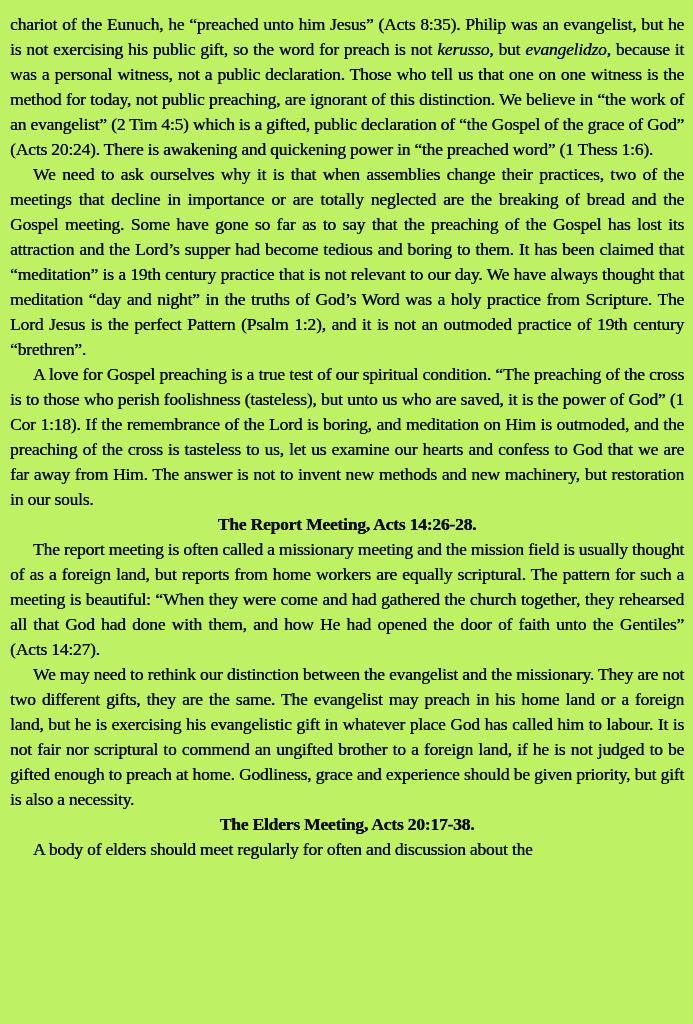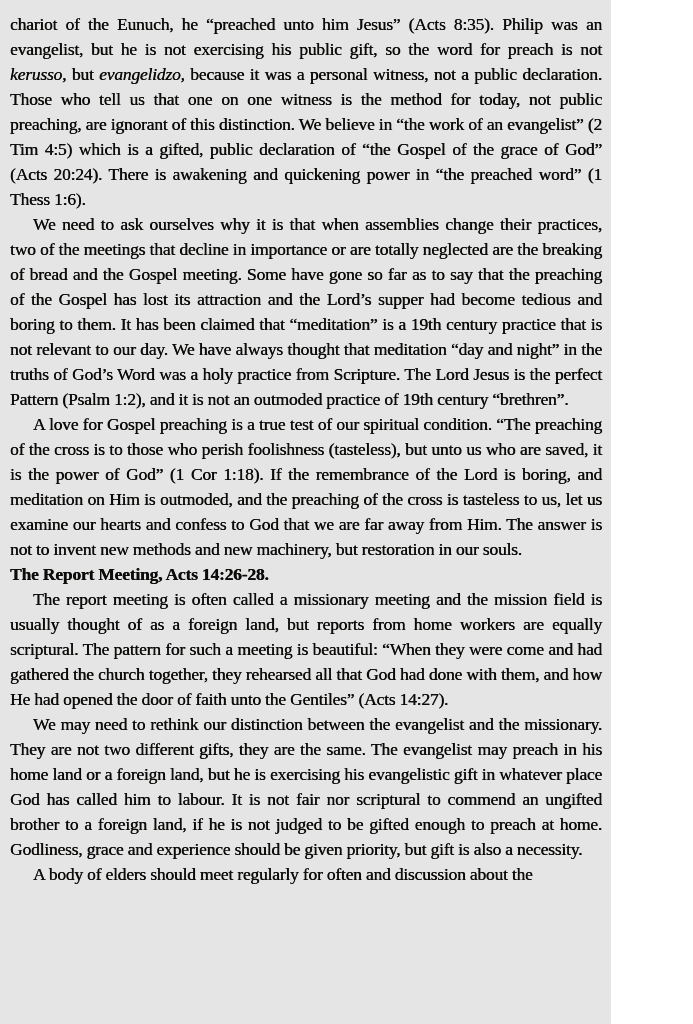--- a/index.html
+++ b/index.html
@@ -2,57 +2,58 @@
 <html><head>
 <meta charset="utf-8">
 <style>
   html, body {
     margin: 0;
     padding: 0;
     background: #ffffff;
   }
   .page {
     position: relative;
-    width: 611px;
+    width: 693px;
     height: 1024px;
-    background: #e5e5e5;
+    background: #bef264;
     box-sizing: border-box;
     padding: 12px 9px 0 10px;
     overflow: hidden;
   }
   .doc-body {
     font-family: "Liberation Serif", "DejaVu Serif", serif;
     font-size: 17.5px;
     line-height: 25px;
     color: #0d0c0a;
     letter-spacing: -0.2px;
     text-shadow: 0.35px 0 0 currentColor; 
   }
   .doc-body p {
     margin: 0;
     text-align: justify;
   }
   .doc-body p.indent {
     text-indent: 23px;
   }
   .doc-body p.heading {
-    text-align: left;
+    text-align: center;
     font-weight: bold;
     text-indent: 0;
   }
   .doc-body i {
     font-style: italic;
   }
 </style>
 </head>
 <body>
 
 <div class="page">
   <div class="doc-body" id="doc-body">
       <p class="para"><span>chariot of the Eunuch, he “preached unto him Jesus” (Acts 8:35). Philip was an evangelist, but he is not exercising his public gift, so the word for preach is not </span><i>kerusso,</i><span> but </span><i>evangelidzo,</i><span> because it was a personal witness, not a public declaration. Those who tell us that one on one witness is the method for today, not public preaching, are ignorant of this distinction. We believe in “the work of an evangelist” (2 Tim 4:5) which is a gifted, public declaration of “the Gospel of the grace of God” (Acts 20:24). There is awakening and quickening power in “the preached word” (1 Thess 1:6).</span></p>
       <p class="para indent"><span>We need to ask ourselves why it is that when assemblies change their practices, two of the meetings that decline in importance or are totally neglected are the breaking of bread and the Gospel meeting. Some have gone so far as to say that the preaching of the Gospel has lost its attraction and the Lord’s supper had become tedious and boring to them. It has been claimed that “meditation” is a 19th century practice that is not relevant to our day. We have always thought that meditation “day and night” in the truths of God’s Word was a holy practice from Scripture. The Lord Jesus is the perfect Pattern (Psalm 1:2), and it is not an outmoded practice of 19th century “brethren”.</span></p>
       <p class="para indent"><span>A love for Gospel preaching is a true test of our spiritual condition. “The preaching of the cross is to those who perish foolishness (tasteless), but unto us who are saved, it is the power of God” (1 Cor 1:18). If the remembrance of the Lord is boring, and meditation on Him is outmoded, and the preaching of the cross is tasteless to us, let us examine our hearts and confess to God that we are far away from Him. The answer is not to invent new methods and new machinery, but restoration in our souls.</span></p>
       <p class="heading">The Report Meeting, Acts 14:26-28.</p>
       <p class="para indent"><span>The report meeting is often called a missionary meeting and the mission field is usually thought of as a foreign land, but reports from home workers are equally scriptural. The pattern for such a meeting is beautiful: “When they were come and had gathered the church together, they rehearsed all that God had done with them, and how He had opened the door of faith unto the Gentiles” (Acts 14:27).</span></p>
       <p class="para indent"><span>We may need to rethink our distinction between the evangelist and the missionary. They are not two different gifts, they are the same. The evangelist may preach in his home land or a foreign land, but he is exercising his evangelistic gift in whatever place God has called him to labour. It is not fair nor scriptural to commend an ungifted brother to a foreign land, if he is not judged to be gifted enough to preach at home. Godliness, grace and experience should be given priority, but gift is also a necessity.</span></p>
+      <p class="heading">The Elders Meeting, Acts 20:17-38.</p>
       <p class="para indent"><span>A body of elders should meet regularly for often and discussion about the</span></p>
     </div>
 </div>
 
 </body></html>

